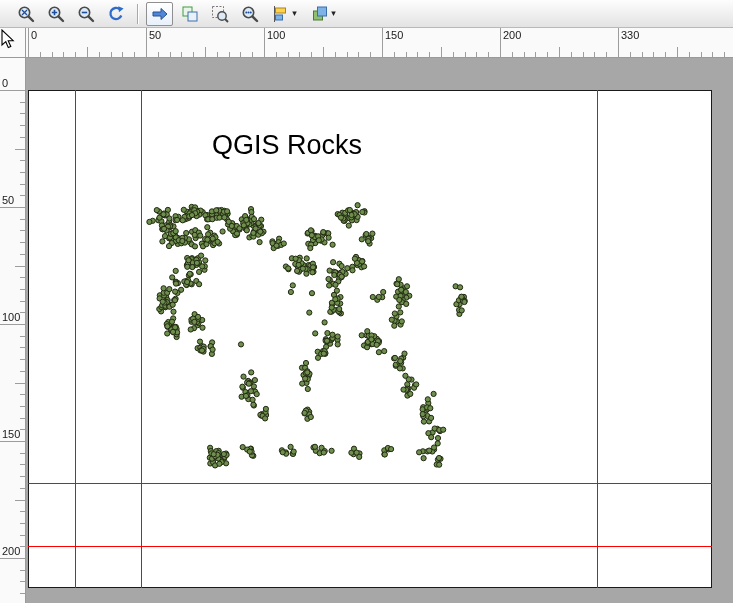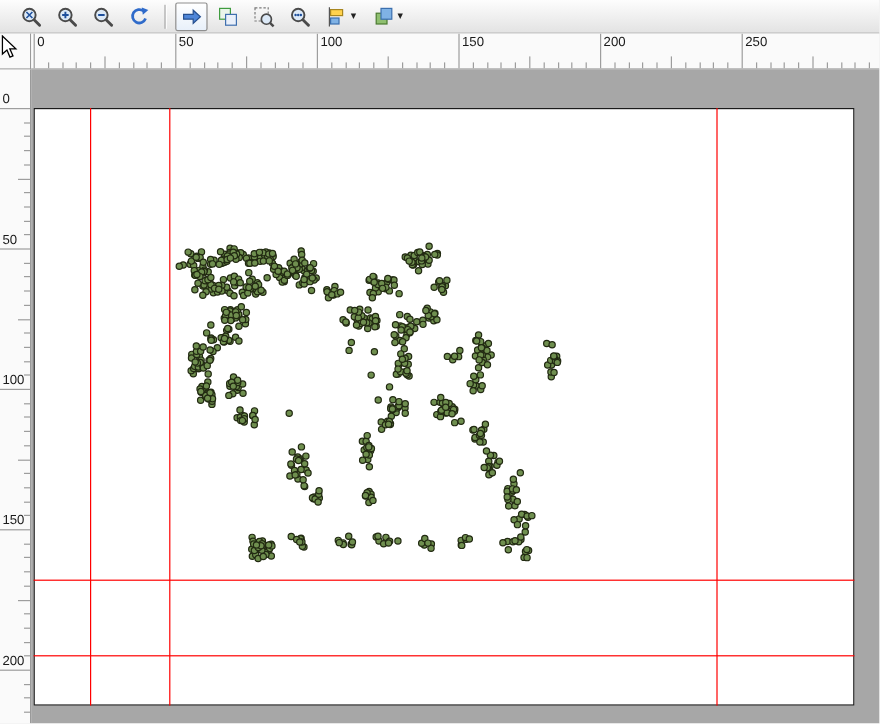--- a/index.html
+++ b/index.html
@@ -177,21 +177,21 @@
       <div class="htick min" style="left: 485.8px;"></div>
       <div class="htick min" style="left: 497.6px;"></div>
       <div class="htick min" style="left: 509.4px;"></div>
       <div class="htick min" style="left: 521.2px;"></div>
       <div class="htick half" style="left: 533px;"></div>
       <div class="htick min" style="left: 544.8px;"></div>
       <div class="htick min" style="left: 556.6px;"></div>
       <div class="htick min" style="left: 568.4px;"></div>
       <div class="htick min" style="left: 580.2px;"></div>
       <div class="htick maj" style="left: 592px;"></div>
-      <div class="hlabel" style="left: 595px;">250</div>
+      <div class="hlabel" style="left: 595px;">330</div>
       <div class="htick min" style="left: 603.8px;"></div>
       <div class="htick min" style="left: 615.6px;"></div>
       <div class="htick min" style="left: 627.4px;"></div>
       <div class="htick min" style="left: 639.2px;"></div>
       <div class="htick half" style="left: 651px;"></div>
       <div class="htick min" style="left: 662.8px;"></div>
       <div class="htick min" style="left: 674.6px;"></div>
       <div class="htick min" style="left: 686.4px;"></div>
       <div class="htick min" style="left: 698.2px;"></div>
     </div>
@@ -242,20 +242,21 @@
       <div class="vtick min" style="top: 488.3px;"></div>
       <div class="vtick maj" style="top: 500px;"></div>
       <div class="vlabel" style="top: 487px;">200</div>
       <div class="vtick min" style="top: 511.7px;"></div>
       <div class="vtick min" style="top: 523.4px;"></div>
       <div class="vtick min" style="top: 535.1px;"></div>
     </div>
 
   <div class="canvas" style="background: rgb(167, 167, 167);">
     <div class="page" style="left: 2px; top: 32px; width: 684px; height: 498px; background: rgb(255, 255, 255); border-color: rgb(26, 26, 26);"></div>
+    <div class="label-item" style="left: 186px; top: 72px; font-size: 27px; color: rgb(0, 0, 0);">QGIS Rocks</div>
   <div class="guide guide-v" style="left: 49px; top: 32px; height: 498px; background: rgb(255, 0, 0);"></div>
       <div class="guide guide-v" style="left: 115px; top: 32px; height: 498px; background: rgb(255, 0, 0);"></div>
       <div class="guide guide-v" style="left: 571px; top: 32px; height: 498px; background: rgb(255, 0, 0);"></div>
       <div class="guide guide-h" style="top: 425px; left: 2px; width: 684px; background: rgb(255, 0, 0);"></div>
       <div class="guide guide-h" style="top: 488px; left: 2px; width: 684px; background: rgb(255, 0, 0);"></div>
     </div>
 
   <svg class="overlay" width="733" height="603">
     <g fill="#6f8f4f" stroke="#222a12" stroke-width="1">
         <circle cx="159.1" cy="219.2" r="2.6"></circle>

